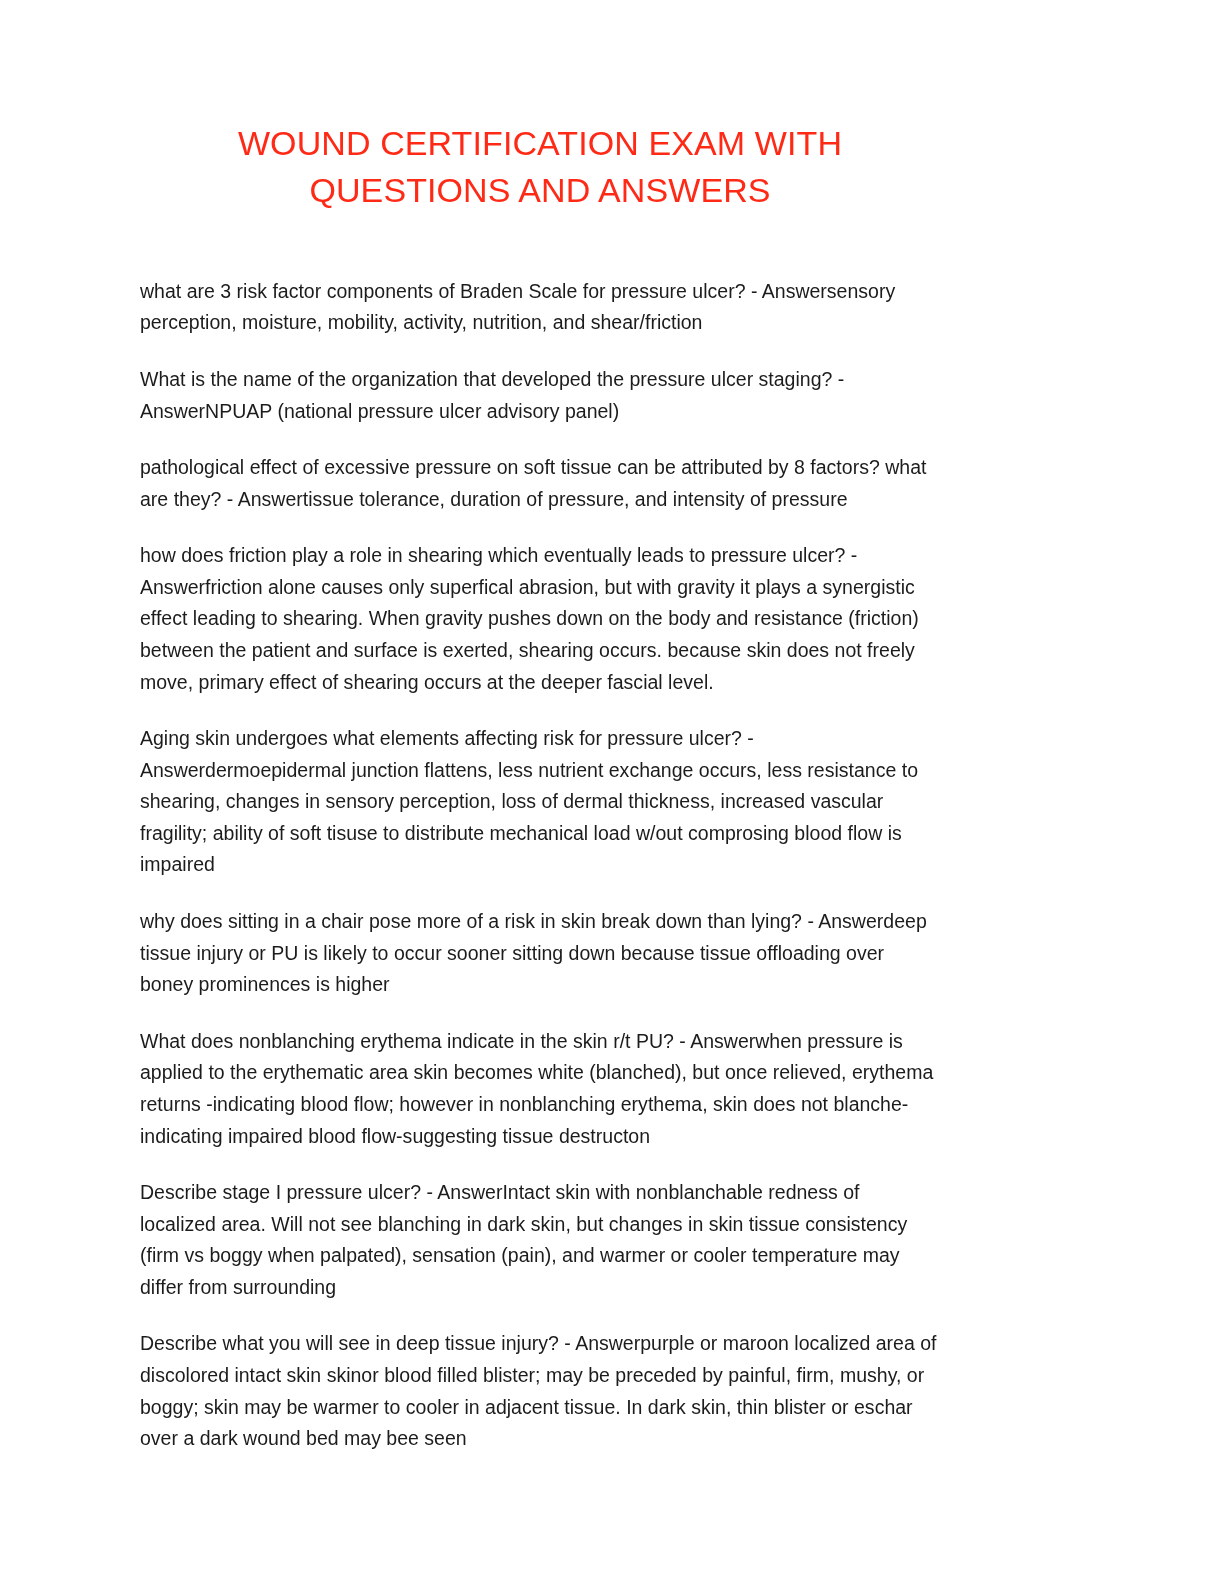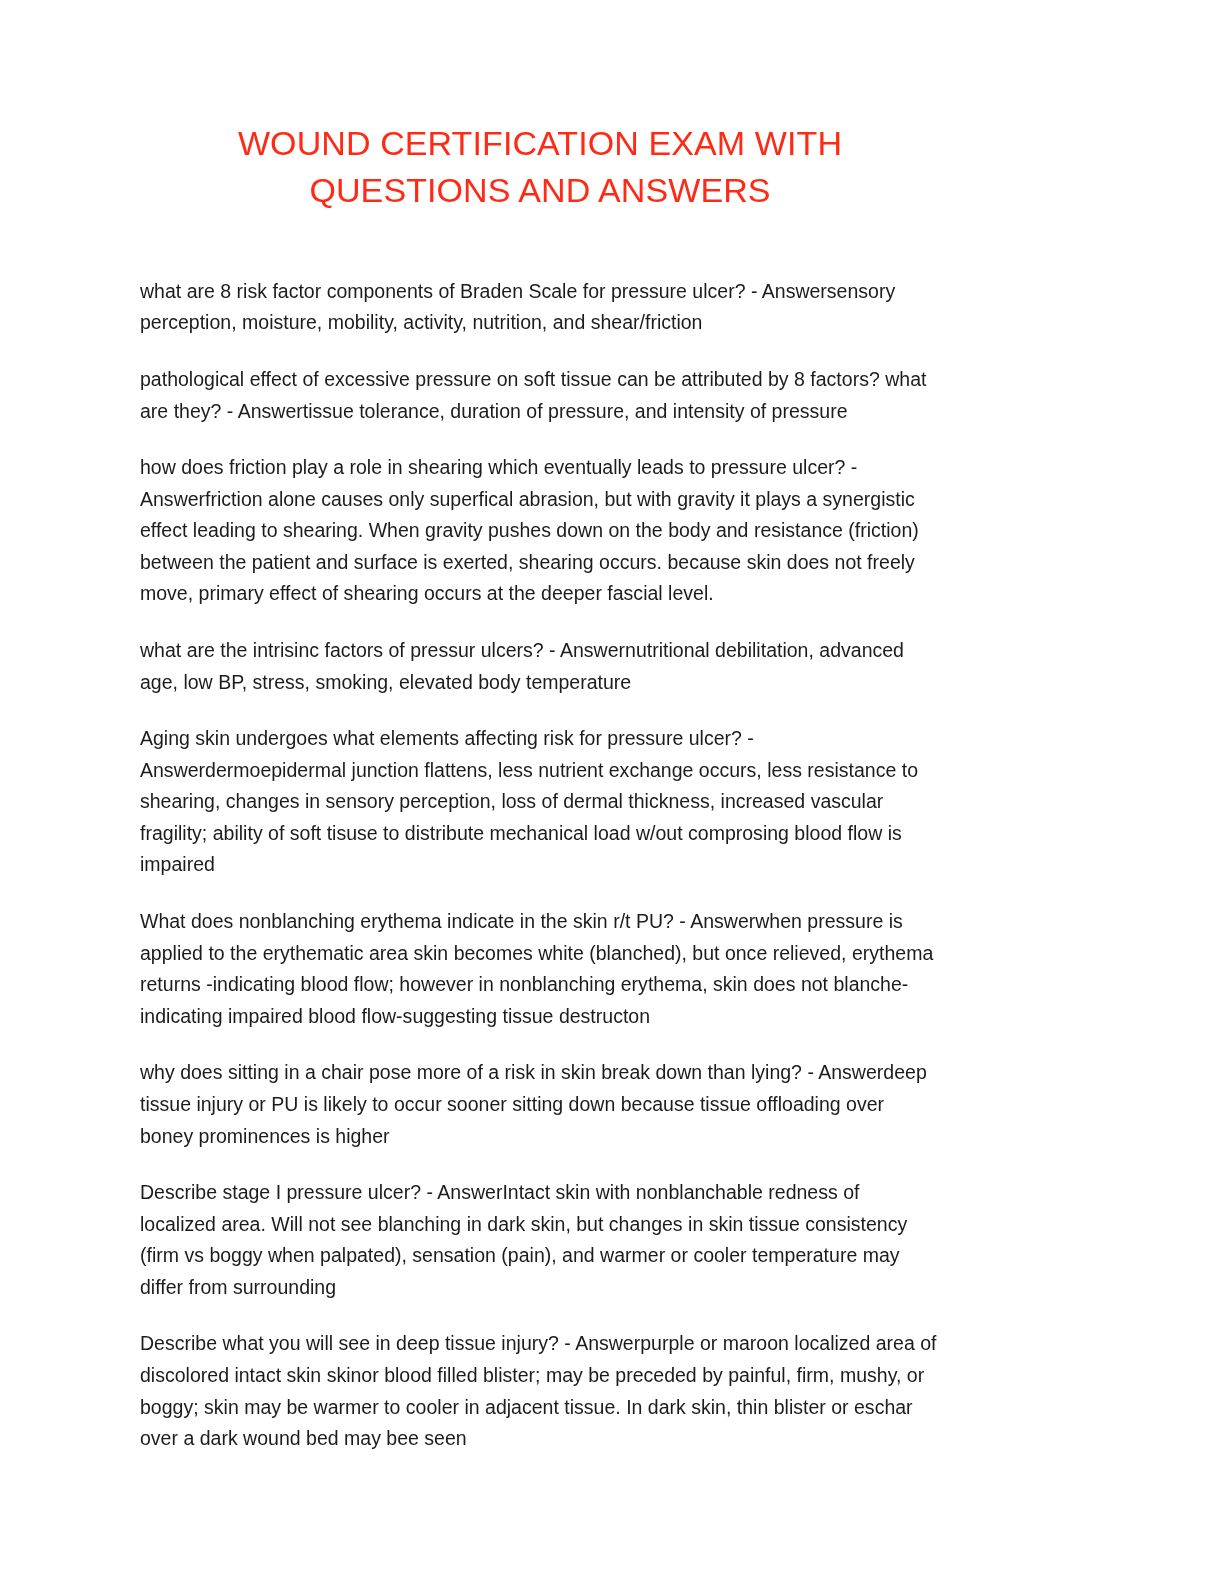--- a/index.html
+++ b/index.html
@@ -41,23 +41,23 @@
     color: #1c1c1c;
     letter-spacing: 0.01px;
   }
 </style>
 </head>
 <body>
 
 <div class="page">
   <h1 class="doc-title">WOUND CERTIFICATION EXAM WITH QUESTIONS AND ANSWERS</h1>
   <div class="qa-list">
-    <p class="qa-item">what are 8 risk factor components of Braden Scale for pressure ulcer? - Answersensory perception, moisture, mobility, activity, nutrition, and shear/friction</p>
+    <p class="qa-item">what are 3 risk factor components of Braden Scale for pressure ulcer? - Answersensory perception, moisture, mobility, activity, nutrition, and shear/friction</p>
+    <p class="qa-item">What is the name of the organization that developed the pressure ulcer staging? - AnswerNPUAP (national pressure ulcer advisory panel)</p>
     <p class="qa-item">pathological effect of excessive pressure on soft tissue can be attributed by 8 factors? what are they? - Answertissue tolerance, duration of pressure, and intensity of pressure</p>
     <p class="qa-item">how does friction play a role in shearing which eventually leads to pressure ulcer? - Answerfriction alone causes only superfical abrasion, but with gravity it plays a synergistic effect leading to shearing. When gravity pushes down on the body and resistance (friction) between the patient and surface is exerted, shearing occurs. because skin does not freely move, primary effect of shearing occurs at the deeper fascial level.</p>
-    <p class="qa-item">what are the intrisinc factors of pressur ulcers? - Answernutritional debilitation, advanced age, low BP, stress, smoking, elevated body temperature</p>
     <p class="qa-item">Aging skin undergoes what elements affecting risk for pressure ulcer? - Answerdermoepidermal junction flattens, less nutrient exchange occurs, less resistance to shearing, changes in sensory perception, loss of dermal thickness, increased vascular fragility; ability of soft tisuse to distribute mechanical load w/out comprosing blood flow is impaired</p>
+    <p class="qa-item">why does sitting in a chair pose more of a risk in skin break down than lying? - Answerdeep tissue injury or PU is likely to occur sooner sitting down because tissue offloading over boney prominences is higher</p>
     <p class="qa-item">What does nonblanching erythema indicate in the skin r/t PU? - Answerwhen pressure is applied to the erythematic area skin becomes white (blanched), but once relieved, erythema returns -indicating blood flow; however in nonblanching erythema, skin does not blanche-indicating impaired blood flow-suggesting tissue destructon</p>
-    <p class="qa-item">why does sitting in a chair pose more of a risk in skin break down than lying? - Answerdeep tissue injury or PU is likely to occur sooner sitting down because tissue offloading over boney prominences is higher</p>
     <p class="qa-item">Describe stage I pressure ulcer? - AnswerIntact skin with nonblanchable redness of localized area. Will not see blanching in dark skin, but changes in skin tissue consistency (firm vs boggy when palpated), sensation (pain), and warmer or cooler temperature may differ from surrounding</p>
     <p class="qa-item">Describe what you will see in deep tissue injury? - Answerpurple or maroon localized area of discolored intact skin skinor blood filled blister; may be preceded by painful, firm, mushy, or boggy; skin may be warmer to cooler in adjacent tissue. In dark skin, thin blister or eschar over a dark wound bed may bee seen</p>
   </div>
 </div>
 
 </body></html>

